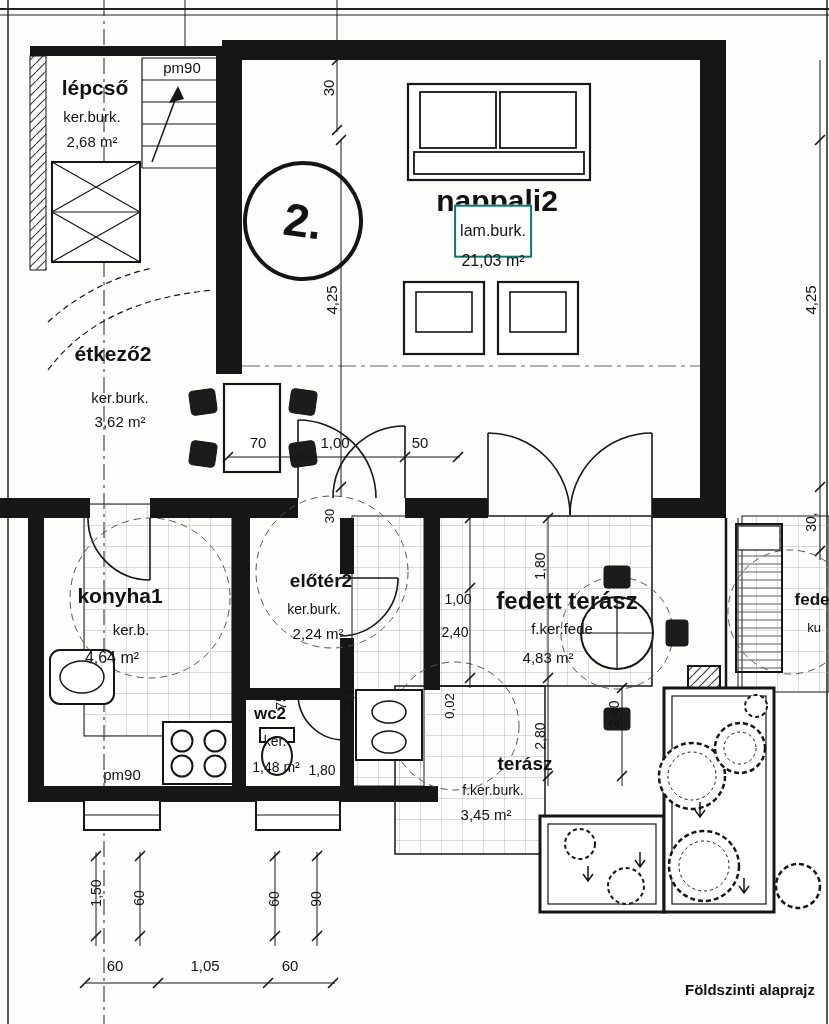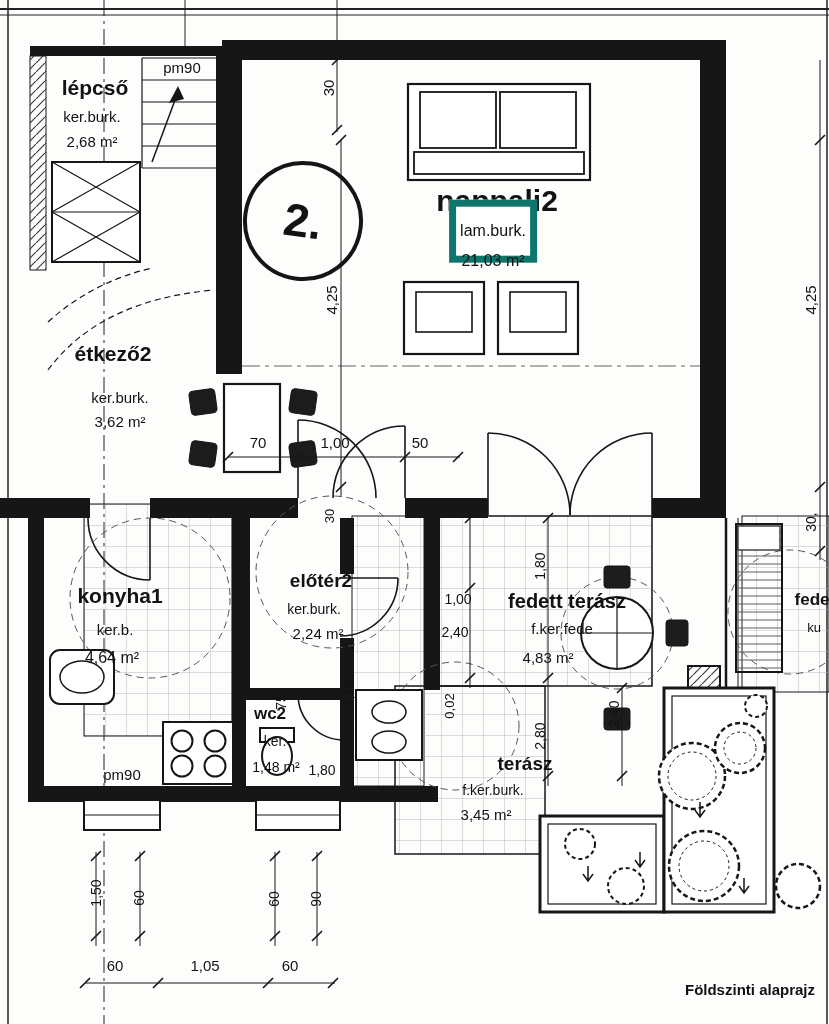--- a/index.html
+++ b/index.html
@@ -7,22 +7,22 @@
     position:relative;width:829px;height:1024px;background:#fdfdfc;
     font-family:"Liberation Sans",sans-serif;color:#121212;overflow:hidden;
   }
   #plan-svg{position:absolute;left:0;top:0;}
   .lbl{position:absolute;white-space:nowrap;line-height:1.04;color:#121212;
        transform:translate(-50%,-50%);}
   .lbl.v{transform:translate(-50%,-50%) rotate(-90deg);}
   .b{font-weight:700;}
   .s13{font-size:13px;} .s14{font-size:14px;} .s15{font-size:15px;}
   .s16{font-size:16px;} .s17{font-size:17px;} .s19{font-size:19px;}
-  .s20{font-size:20px;} .s21{font-size:21px;} .s23{font-size:30px;}
-  .boxed{border:7px solid #0f766e;padding:16px 4px;background:#fff;}
+  .s20{font-size:24px;} .s21{font-size:21px;} .s23{font-size:30px;}
+  .boxed{border:2px solid #0f766e;padding:16px 4px;background:#fff;}
   #unit-circle{
     position:absolute;left:243px;top:161px;width:112px;height:112px;
     border:4px solid #151515;border-radius:50%;display:flex;
     align-items:center;justify-content:center;font-size:46px;font-weight:700;
     transform:rotate(8deg);background:transparent;
   }
   #title-label{position:absolute;right:14px;bottom:26px;font-size:15px;font-weight:700;
     transform:none;white-space:nowrap;}
 </style>
 </head>
@@ -260,21 +260,21 @@
 
 <div class="lbl b s23" style="left:497px;top:201px">nappali2</div>
 <div class="lbl s16 boxed" style="left:493px;top:231px">lam.burk.</div>
 <div class="lbl s16" style="left:493px;top:261px">21,03 m²</div>
 
 <div class="lbl b s21" style="left:113px;top:354px">étkező2</div>
 <div class="lbl s15" style="left:120px;top:398px">ker.burk.</div>
 <div class="lbl s15" style="left:120px;top:422px">3,62 m²</div>
 
 <div class="lbl b s21" style="left:120px;top:596px">konyha1</div>
-<div class="lbl s15" style="left:115px;top:630px">ker.b.</div>
+<div class="lbl s15" style="left:131px;top:630px">ker.b.</div>
 <div class="lbl s16" style="left:112px;top:658px">4,64 m²</div>
 
 <div class="lbl b s19" style="left:321px;top:581px">előtér2</div>
 <div class="lbl s14" style="left:314px;top:609px">ker.burk.</div>
 <div class="lbl s15" style="left:318px;top:634px">2,24 m²</div>
 
 <div class="lbl b s17" style="left:270px;top:714px">wc2</div>
 <div class="lbl s14" style="left:275px;top:741px">ker.</div>
 <div class="lbl s14" style="left:276px;top:767px">1,48 m²</div>
 

